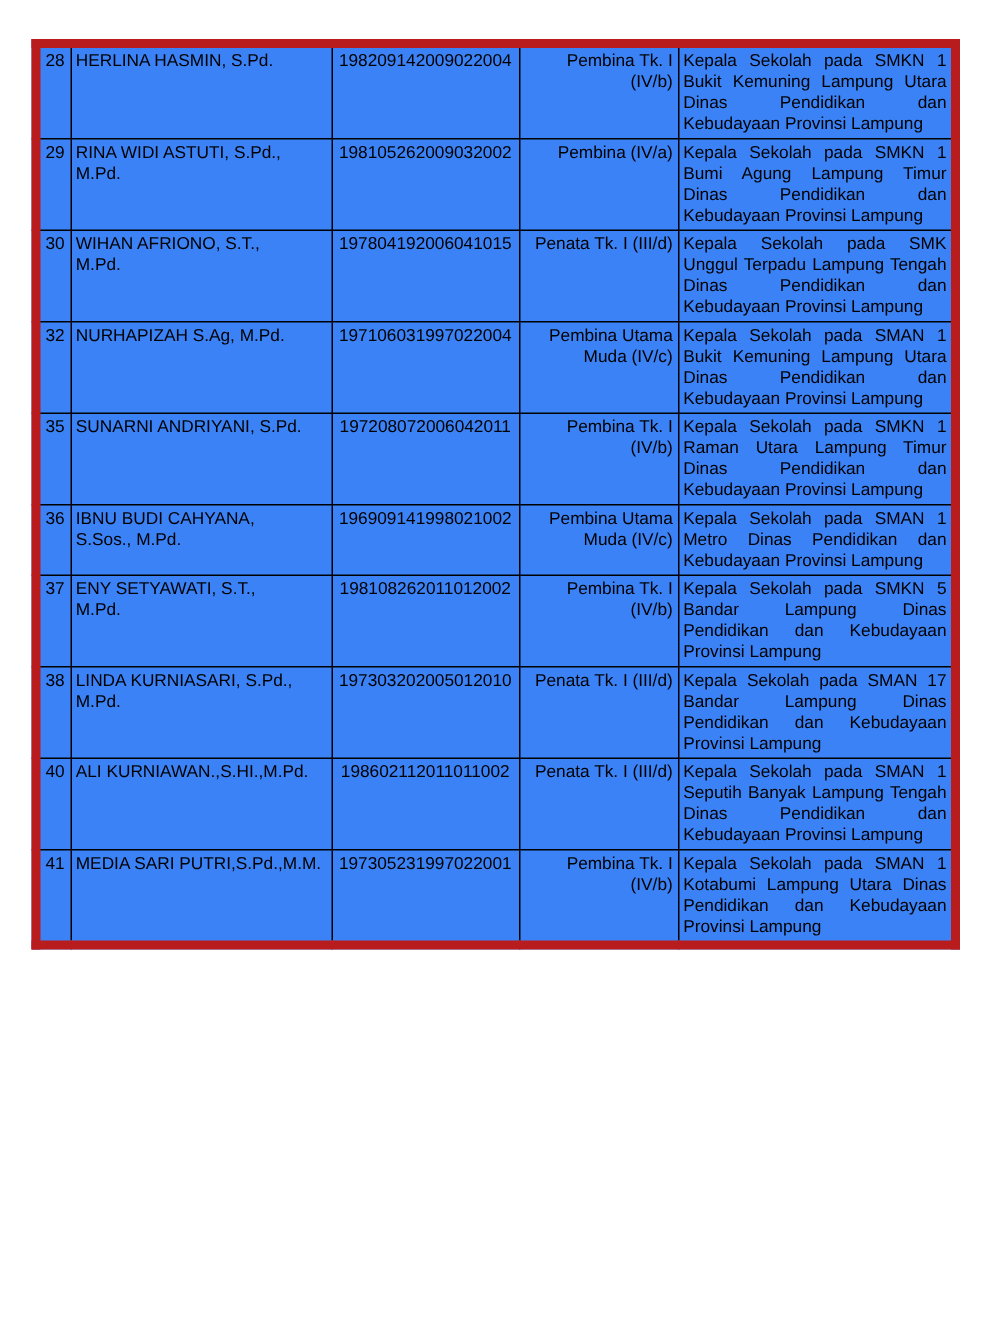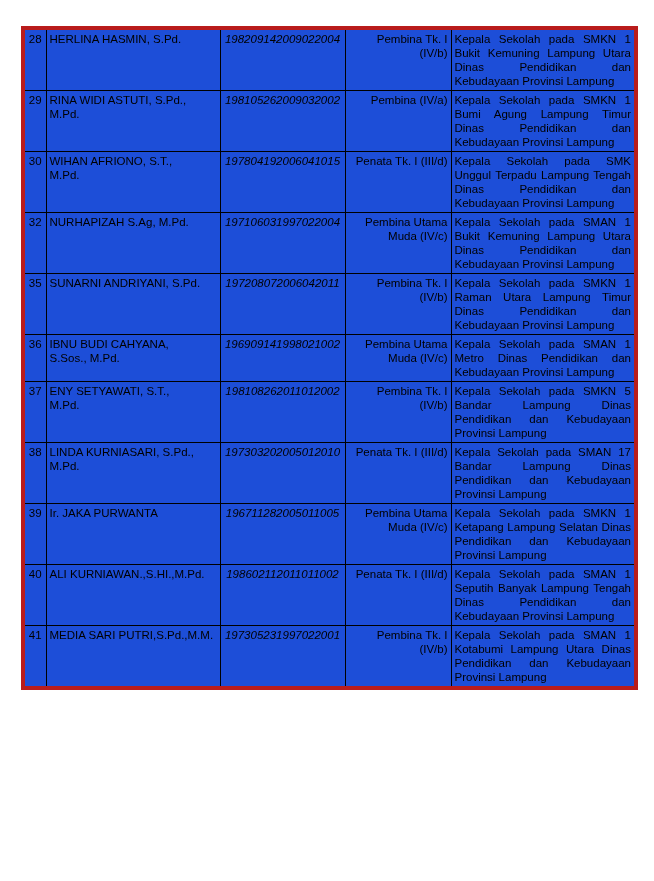--- a/index.html
+++ b/index.html
@@ -16,22 +16,22 @@
     position: relative;
   }
   .sheet {
     position: absolute;
     left: 21px;
     top: 26px;
   }
   table.roster {
     border-collapse: collapse;
     table-layout: fixed;
-    border: 4px solid #b91c1c;
-    background: #1d4ed8;
+    border: 6px solid #b91c1c;
+    background: #3b82f6;
   }
   table.roster td {
     border: 1px solid #000000;
     vertical-align: top;
     font-size: 11.5px;
     line-height: 14px;
     padding: 2px 3px;
     overflow: hidden;
     word-wrap: break-word;
   }
@@ -47,21 +47,20 @@
     padding-right: 1px;
   }
   td.cell-name {
     white-space: pre-line;
     text-align: left;
   }
   td.cell-nip {
     text-align: center;
     padding-left: 2px;
     padding-right: 2px;
-    font-style: italic;
   }
   td.cell-rank {
     text-align: right;
     white-space: pre-line;
     padding-left: 2px;
     padding-right: 2px;
   }
   td.cell-pos {
     text-align: justify;
     padding-left: 6px;
@@ -141,28 +140,20 @@
       </tr>
       <tr>
         <td class="cell-no">38</td>
         <td class="cell-name">LINDA KURNIASARI, S.Pd.,
 M.Pd.</td>
         <td class="cell-nip">197303202005012010</td>
         <td class="cell-rank">Penata Tk. I (III/d)</td>
         <td class="cell-pos">Kepala Sekolah pada SMAN 17 Bandar Lampung Dinas Pendidikan dan Kebudayaan Provinsi Lampung</td>
       </tr>
       <tr>
-        <td class="cell-no">39</td>
-        <td class="cell-name">Ir. JAKA PURWANTA</td>
-        <td class="cell-nip">196711282005011005</td>
-        <td class="cell-rank">Pembina Utama
-Muda (IV/c)</td>
-        <td class="cell-pos">Kepala Sekolah pada SMKN 1 Ketapang Lampung Selatan Dinas Pendidikan dan Kebudayaan Provinsi Lampung</td>
-      </tr>
-      <tr>
         <td class="cell-no">40</td>
         <td class="cell-name">ALI KURNIAWAN.,S.HI.,M.Pd.</td>
         <td class="cell-nip">198602112011011002</td>
         <td class="cell-rank">Penata Tk. I (III/d)</td>
         <td class="cell-pos">Kepala Sekolah pada SMAN 1 Seputih Banyak Lampung Tengah Dinas Pendidikan dan Kebudayaan Provinsi Lampung</td>
       </tr>
       <tr>
         <td class="cell-no">41</td>
         <td class="cell-name">MEDIA SARI PUTRI,S.Pd.,M.M.</td>
         <td class="cell-nip">197305231997022001</td>

